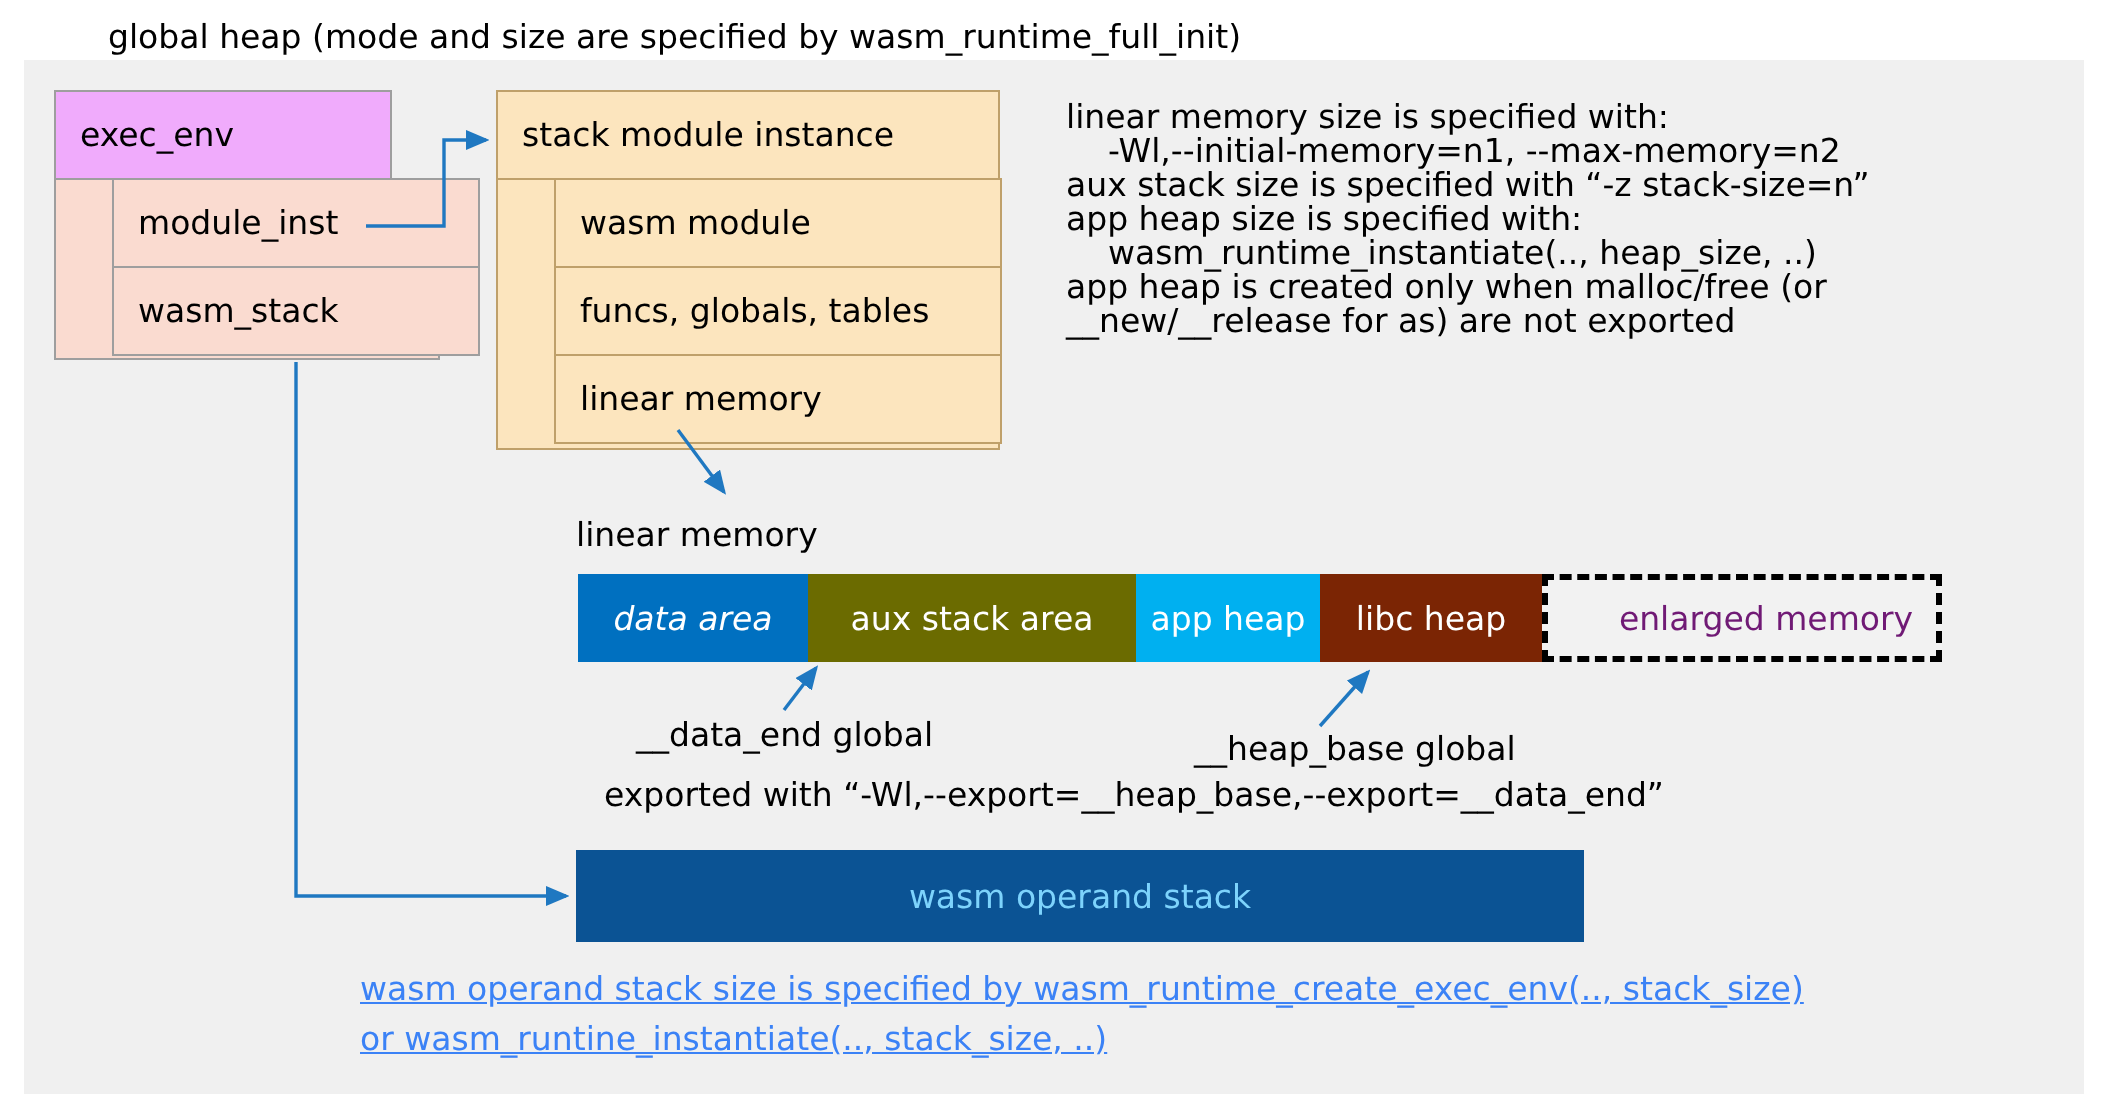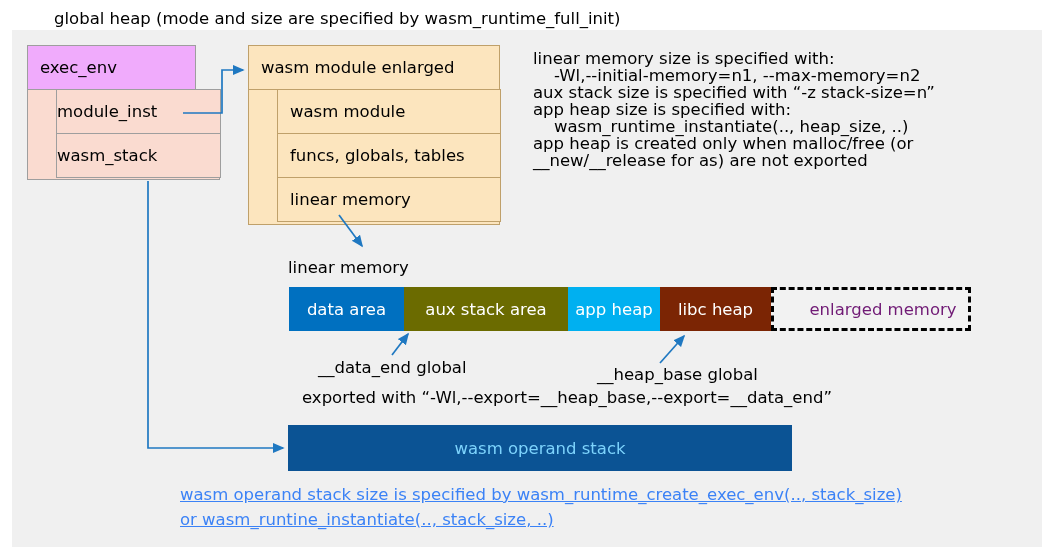--- a/index.html
+++ b/index.html
@@ -40,23 +40,23 @@
     width:169px;height:45px;
     background:#f0abfc;border:1px solid #9e9e9e;
     padding-left:12px;
   }
   .execenv .sub-wrap{
     position:relative;width:193px;height:90px;
     background:#fadbd0;border:1px solid #9e9e9e;border-top:none;
     box-sizing:border-box;
   }
   .execenv .sub{
-    position:absolute;left:28px;width:165px;height:45px;
+    position:absolute;left:28px;width:184px;height:45px;
     background:#fadbd0;border:1px solid #9e9e9e;
-    box-sizing:border-box;
+    padding-left:12px;box-sizing:border-box;
     display:flex;align-items:center;font-size:16.5px;white-space:nowrap;
   }
   .execenv .sub.s1{top:-1px;}
   .execenv .sub.s2{top:43px;}
 
   
   .wmi{left:248px;top:45px;width:252px;height:180px;}
   .wmi .hdr{
     width:252px;height:45px;
     background:#fce5be;border:1px solid #bfa06a;
@@ -139,39 +139,39 @@
 
   <div class="box execenv">
     <div class="brow hdr">exec_env</div>
     <div class="sub-wrap">
       <div class="sub s1">module_inst</div>
       <div class="sub s2">wasm_stack</div>
     </div>
   </div>
 
   <div class="box wmi">
-    <div class="brow hdr">wasm module enlarged</div>
+    <div class="brow hdr">stack module instance</div>
     <div class="sub-wrap">
       <div class="sub s2">funcs, globals, tables</div>
       <div class="sub s1">wasm module</div>
       <div class="sub s3">linear memory</div>
     </div>
   </div>
 
   <div class="note">linear memory size is specified with:
     -Wl,--initial-memory=n1, --max-memory=n2
 aux stack size is specified with “-z stack-size=n”
 app heap size is specified with:
     wasm_runtime_instantiate(.., heap_size, ..)
 app heap is created only when malloc/free (or
 __new/__release for as) are not exported</div>
 
   <div class="lm-label">linear memory</div>
   <div class="membar">
-    <div class="seg" style="width: 115px; background: rgb(0, 112, 192);">data area</div>
+    <div class="seg" style="width: 115px; background: rgb(0, 112, 192); font-style: italic;">data area</div>
     <div class="seg" style="width: 164px; background: rgb(107, 107, 0);">aux stack area</div>
     <div class="seg" style="width: 92px; background: rgb(0, 176, 240);">app heap</div>
     <div class="seg" style="width: 111px; background: rgb(123, 37, 4);">libc heap</div>
     <div class="seg enlarged" style="width: 200px;">enlarged memory</div>
   </div>
 
   <div class="ann ann-data-end">__data_end global</div>
   <div class="ann ann-heap-base">__heap_base global</div>
   <div class="ann ann-export">exported with “-Wl,--export=__heap_base,--export=__data_end”</div>
 

